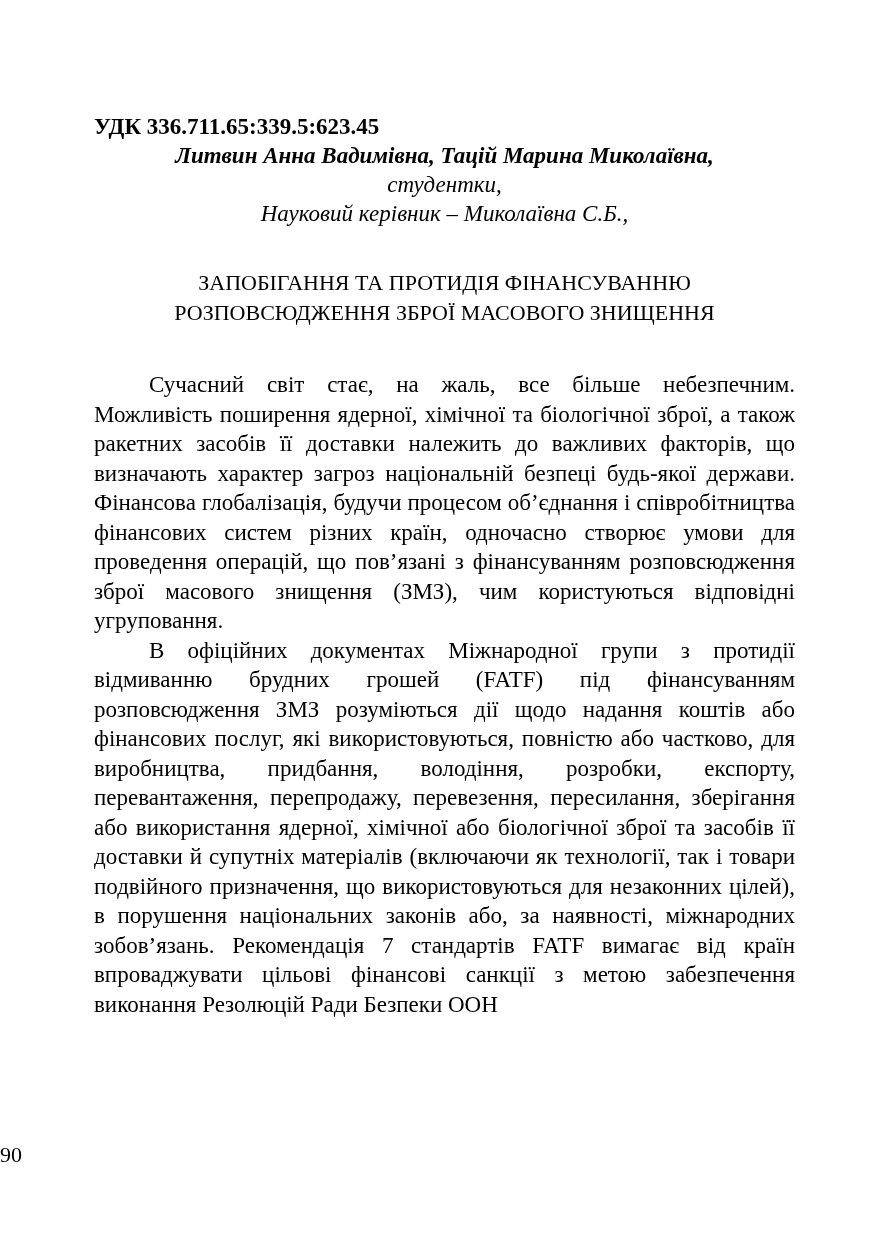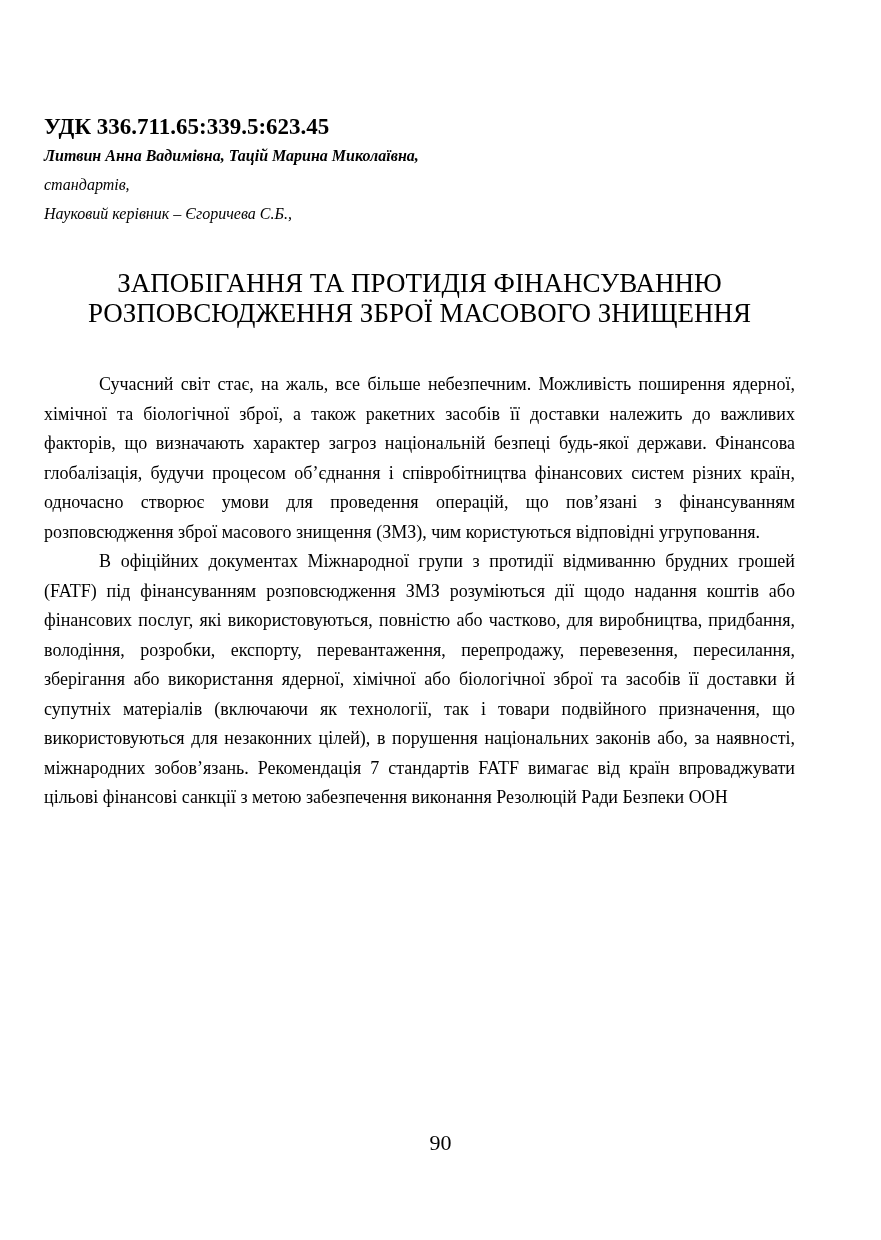--- a/index.html
+++ b/index.html
@@ -15,74 +15,75 @@
     color: #000000;
     overflow: hidden;
   }
   .page {
     position: absolute;
     top: 0;
     left: 0;
     width: 881px;
     height: 1240px;
     box-sizing: border-box;
-    padding: 112px 86px 0 44px;
+    padding: 112px 86px 0 94px;
   }
   .udc {
     font-weight: bold;
     font-size: 23px;
     line-height: 29px;
     text-align: left;
   }
   .head-line {
-    font-size: 16px;
+    font-size: 23px;
     line-height: 29px;
+    text-align: center;
     font-style: italic;
   }
   .head-authors {
     font-weight: bold;
   }
   .paper-title {
     margin-top: 40px;
-    font-size: 27px;
+    font-size: 22px;
     line-height: 30px;
     text-align: center;
     text-transform: uppercase;
   }
   .body-text {
     margin-top: 42px;
   }
   .body-text p {
     margin: 0;
-    font-size: 18px;
+    font-size: 23px;
     line-height: 29.5px;
     text-align: justify;
     text-indent: 55px;
   }
   .page-number {
     position: absolute;
     left: 0;
     right: 0;
-    bottom: 84px;
-    text-align: center;
+    bottom: 72px;
+    text-align: left;
     font-size: 22px;
   }
 </style>
 </head>
 <body>
 
 <div class="page">
 
   <div class="udc">УДК 336.711.65:339.5:623.45</div>
 
   <div class="head-line head-authors">Литвин Анна Вадимівна, Тацій Марина Миколаївна,</div>
 
-  <div class="head-line">стандартів,</div>
+  <div class="head-line">студентки,</div>
 
-  <div class="head-line">Науковий керівник – Єгоричева С.Б.,</div>
+  <div class="head-line">Науковий керівник – Миколаївна С.Б.,</div>
 
 
 
   <div class="paper-title">ЗАПОБІГАННЯ ТА ПРОТИДІЯ ФІНАНСУВАННЮ РОЗПОВСЮДЖЕННЯ ЗБРОЇ МАСОВОГО ЗНИЩЕННЯ</div>
 
   <div class="body-text">
     <p>Сучасний світ стає, на жаль, все більше небезпечним. Можливість поширення ядерної, хімічної та біологічної зброї, а також ракетних засобів її доставки належить до важливих факторів, що визначають характер загроз національній безпеці будь-якої держави. Фінансова глобалізація, будучи процесом об’єднання і співробітництва фінансових систем різних країн, одночасно створює умови для проведення операцій, що пов’язані з фінансуванням розповсюдження зброї масового знищення (ЗМЗ), чим користуються відповідні угруповання.</p>
     <p>В офіційних документах Міжнародної групи з протидії відмиванню брудних грошей (FATF) під фінансуванням розповсюдження ЗМЗ розуміються дії щодо надання коштів або фінансових послуг, які використовуються, повністю або частково, для виробництва, придбання, володіння, розробки, експорту, перевантаження, перепродажу, перевезення, пересилання, зберігання або використання ядерної, хімічної або біологічної зброї та засобів її доставки й супутніх матеріалів (включаючи як технології, так і товари подвійного призначення, що використовуються для незаконних цілей), в порушення національних законів або, за наявності, міжнародних зобов’язань. Рекомендація 7 стандартів FATF вимагає від країн впроваджувати цільові фінансові санкції з метою забезпечення виконання Резолюцій Ради Безпеки ООН</p>
   </div>
 

